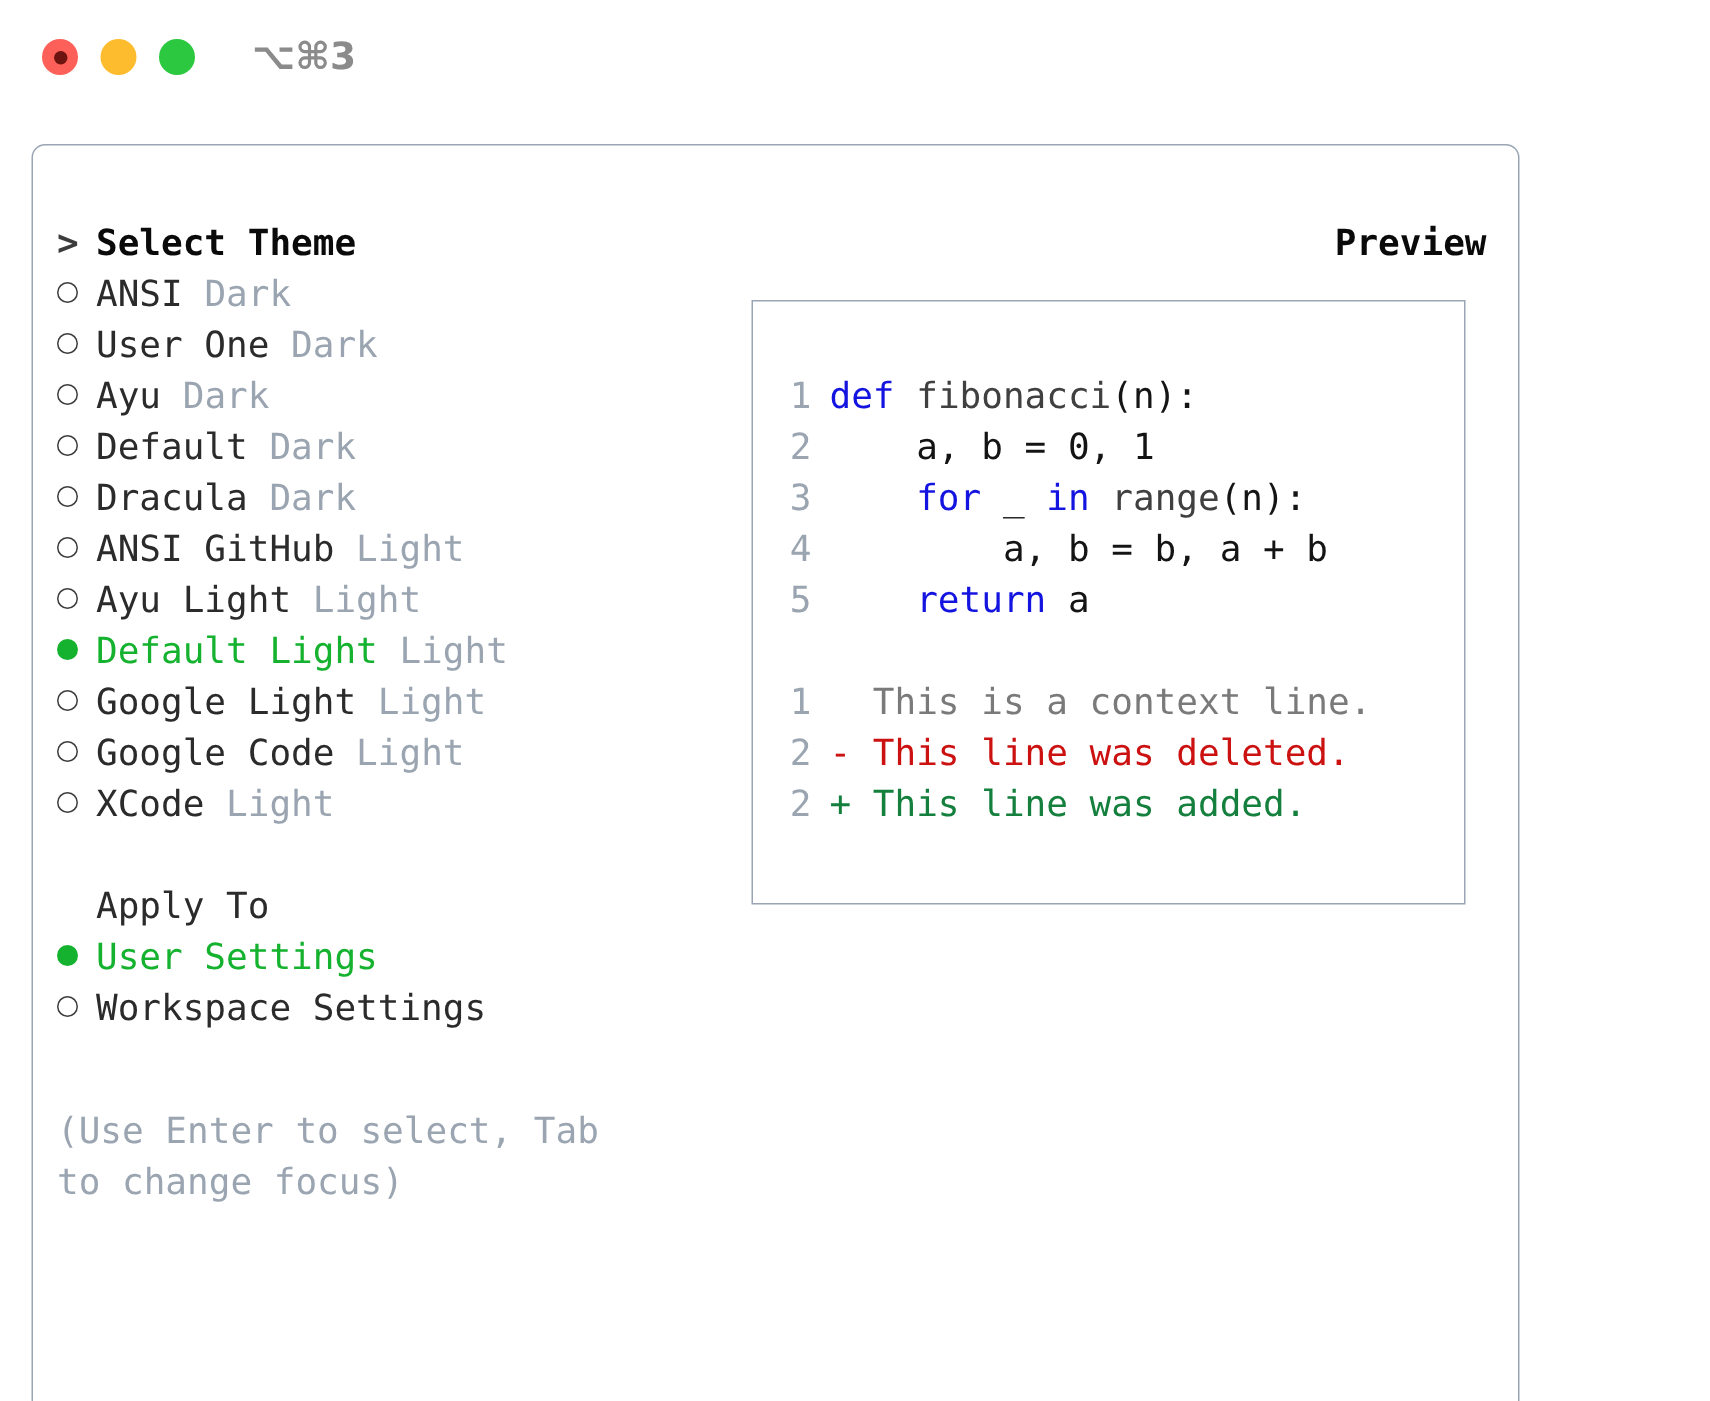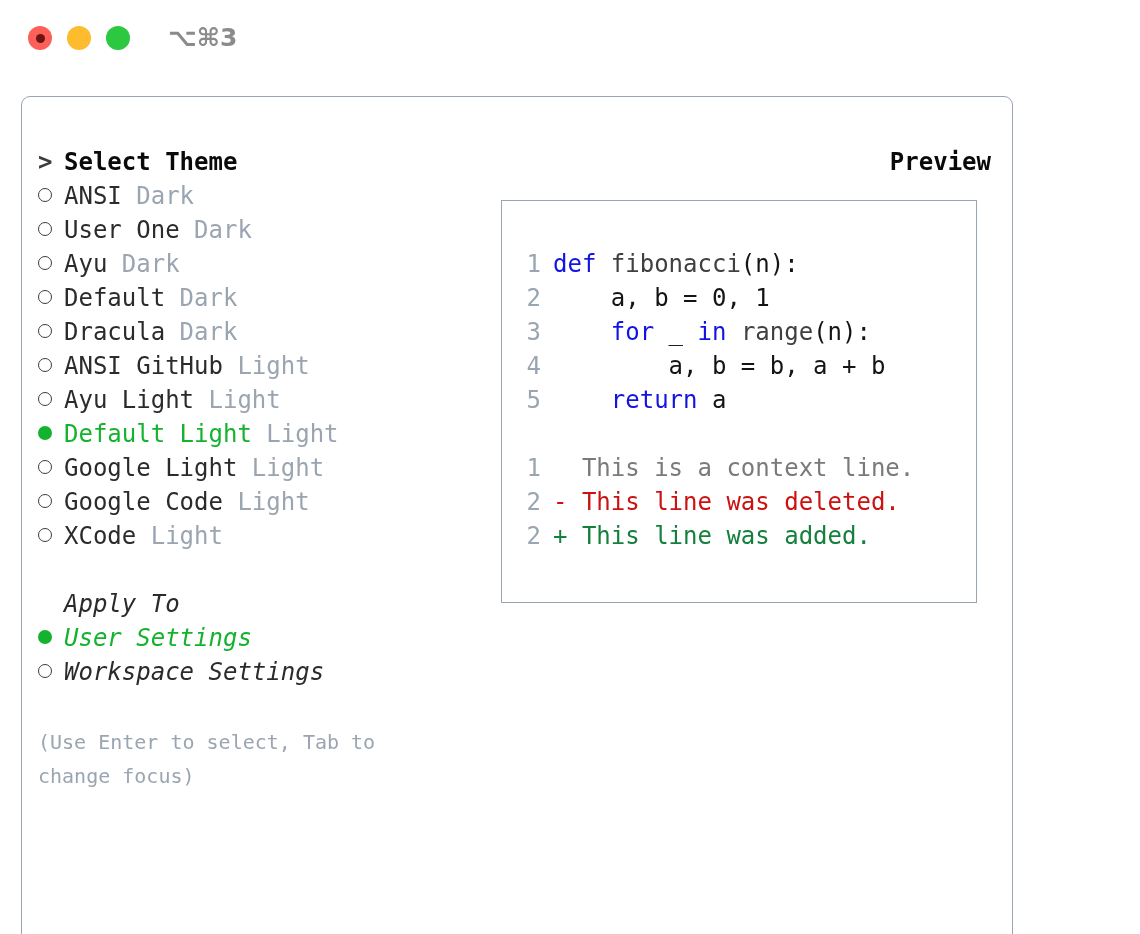--- a/index.html
+++ b/index.html
@@ -120,34 +120,34 @@
     position: relative;
     top: -2px;
   }
   .dot-filled { background: #14b22e; }
   .dot-hollow {
     background: transparent;
     border: 1.7px solid #3c3c3c;
     box-sizing: border-box;
   }
 
-  #apply-section { margin-top: 34px; font-style: italic; }
+  #apply-section { margin-top: 34px; }
 
   .group-label {
     height: 34px;
     line-height: 34px;
     font-size: 24px;
     color: #2b2b2b;
     padding-left: 26px;
     white-space: pre;
   }
 
   #hint {
-    margin-top: 36px;
-    font-size: 20px;
+    margin-top: 48px;
+    font-size: 24px;
     line-height: 34px;
     color: #9aa5b1;
     width: 404px;
     white-space: pre-wrap;
   }
 
   
   #right-col {
     position: absolute;
     left: 479px;

